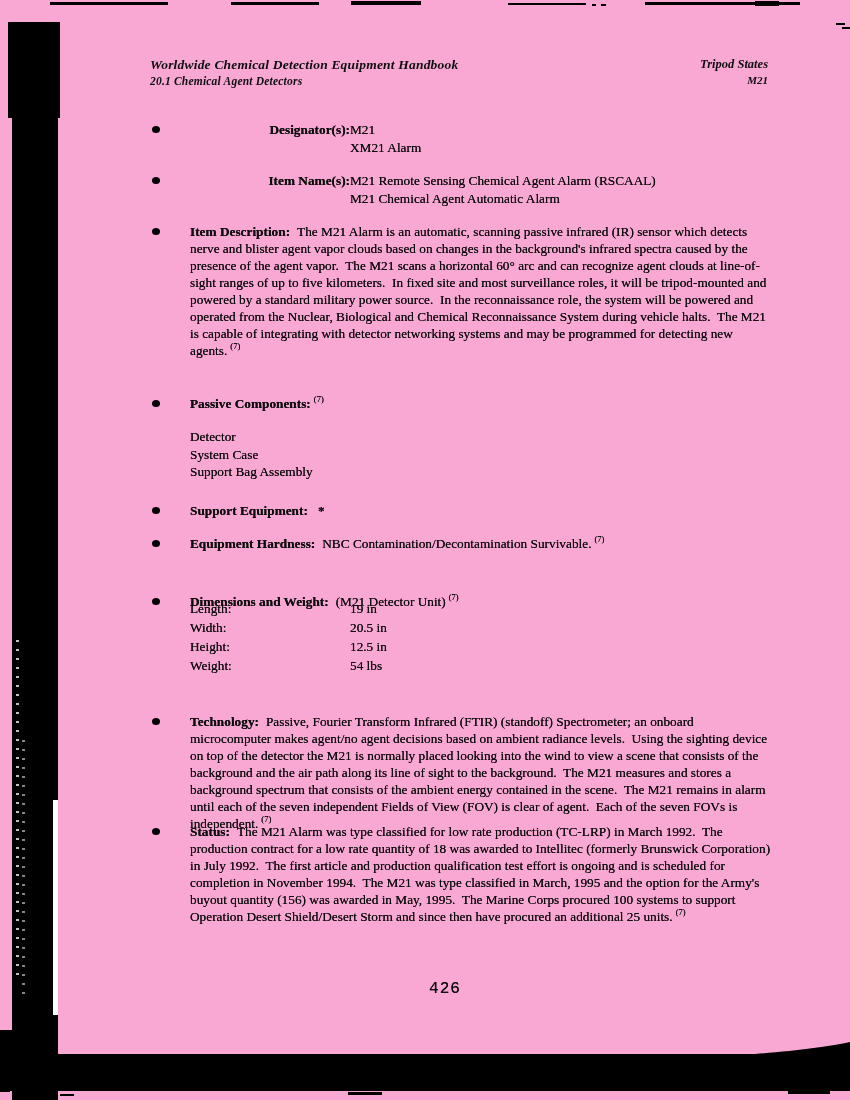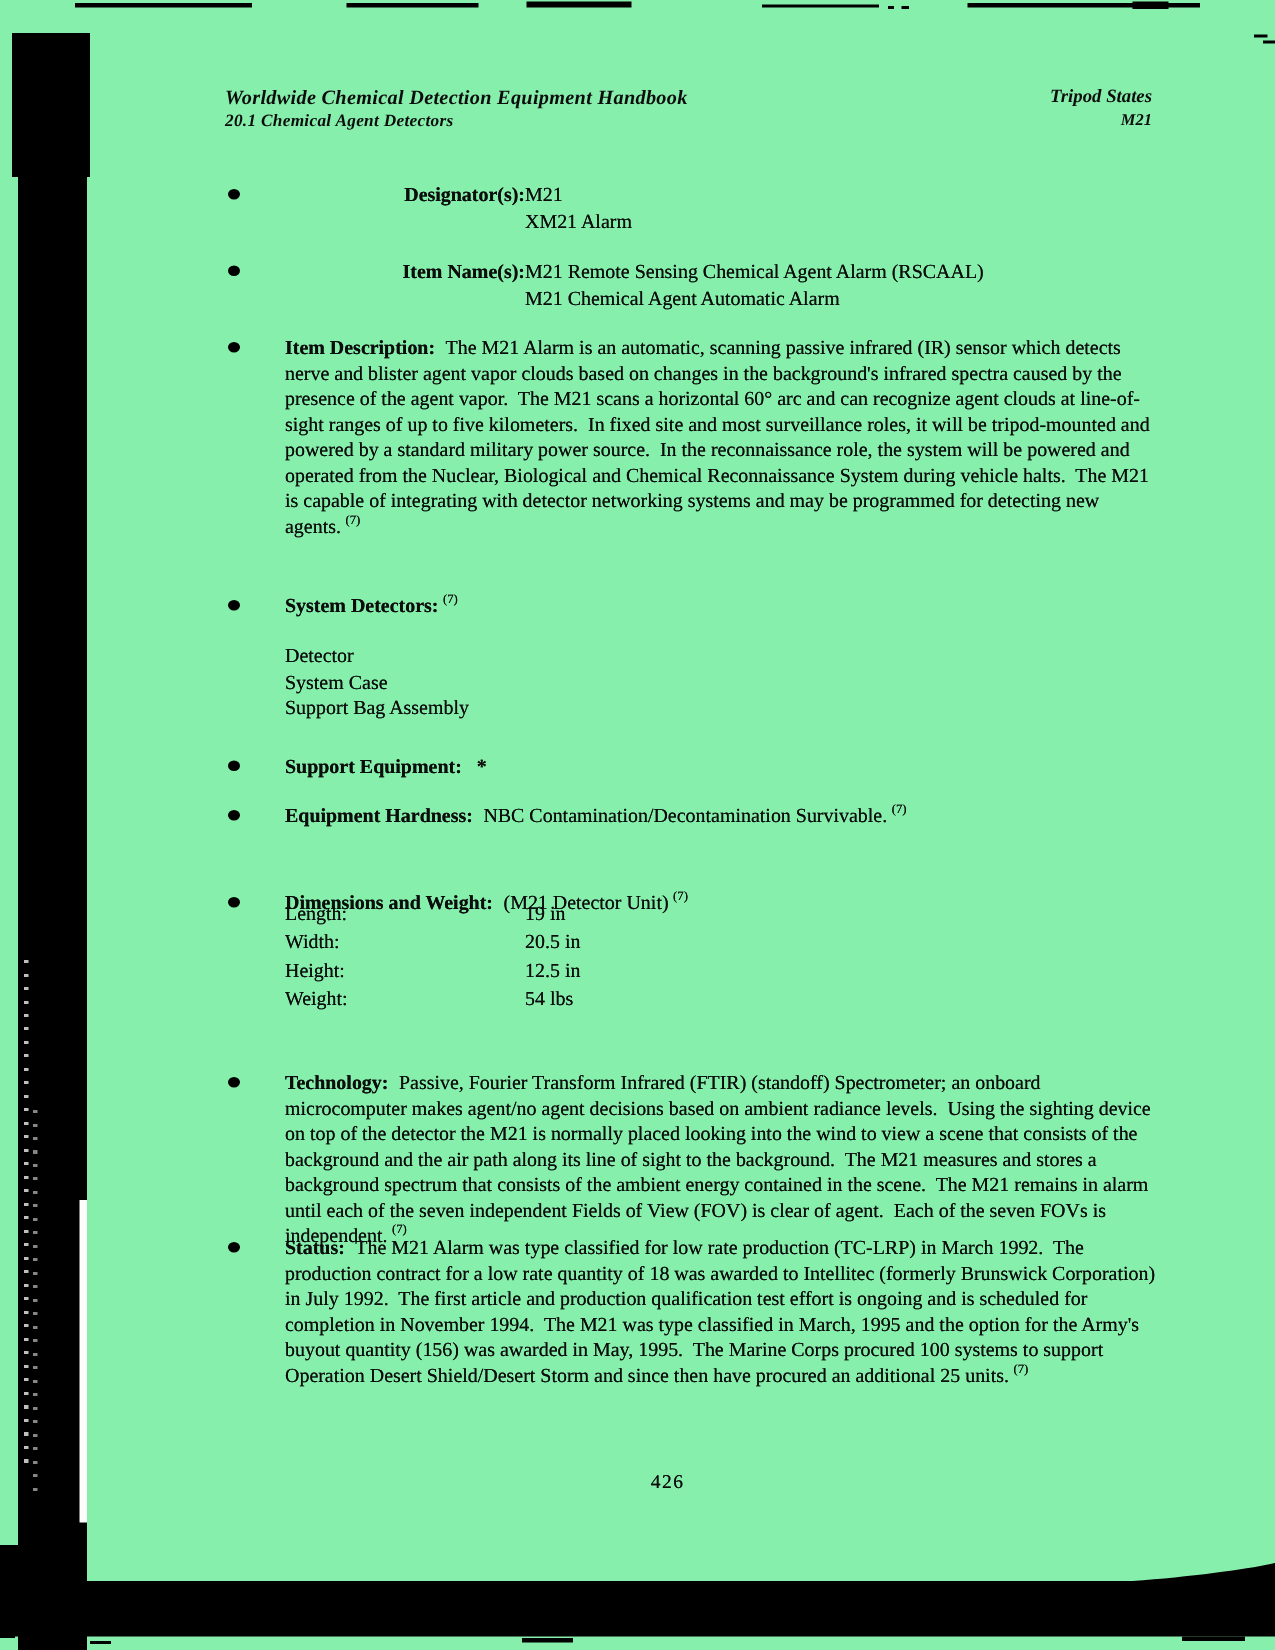--- a/index.html
+++ b/index.html
@@ -3,21 +3,21 @@
 <meta charset="utf-8">
 <style>
   html,body{margin:0;padding:0;}
   body{
     width:850px;height:1100px;position:relative;overflow:hidden;
     background:#ffffff;
     font-family:"Liberation Serif","DejaVu Serif",serif;
     color:#0d0d0d;
     -webkit-font-smoothing:antialiased;
   }
-  .page{position:absolute;inset:0;background:#86efac;}
+  .page{position:absolute;inset:0;background:#f9a8d4;}
 
   
   .artifact{position:absolute;background:#000;}
   .leftbar-speckle{
     position:absolute;width:3px;
     background:repeating-linear-gradient(to bottom,rgba(255,255,255,.75) 0 2px,transparent 2px 9px);
   }
   .bottom-band{position:absolute;left:0;top:1030px;width:850px;height:70px;}
 
   
@@ -59,21 +59,21 @@
   .plainlist{position:absolute;left:190px;width:560px;font-size:13.3px;
     text-shadow:0 0 .4px rgba(0,0,0,.85);}
   .plainlist div{line-height:17.6px;}
 
   .dimtable{position:absolute;left:190px;width:420px;font-size:13.3px;
     text-shadow:0 0 .4px rgba(0,0,0,.85);}
   .dimrow{display:flex;line-height:19px;}
   .dimrow .dname{width:160px;flex:0 0 160px;}
 
   .pageno{position:absolute;left:150px;top:980px;width:590px;text-align:center;
-    font-size:13px;letter-spacing:1px;text-shadow:0 0 .4px rgba(0,0,0,.85);}
+    font-size:16px;letter-spacing:1px;text-shadow:0 0 .4px rgba(0,0,0,.85);font-family:Liberation Mono, monospace;}
 </style>
 </head>
 <body>
 
 <div class="page">
 
   <div class="artifact" style="left:50px;top:2px;width:118px;height:3px;"></div>
   <div class="artifact" style="left:231px;top:2px;width:88px;height:3px;"></div>
   <div class="artifact" style="left:351px;top:1px;width:70px;height:4px;"></div>
   <div class="artifact" style="left:508px;top:3px;width:78px;height:2px;"></div>
@@ -121,21 +121,21 @@
     <div class="bullet-col">
         <div class="bullet"></div>
       </div>
     <div class="content"><span class="lbl">Item Description:</span><span class="gap">The M21 Alarm is an automatic, scanning passive infrared (IR) sensor which detects nerve and blister agent vapor clouds based on changes in the background's infrared spectra caused by the presence of the agent vapor.  The M21 scans a horizontal 60° arc and can recognize agent clouds at line-of-sight ranges of up to five kilometers.  In fixed site and most surveillance roles, it will be tripod-mounted and powered by a standard military power source.  In the reconnaissance role, the system will be powered and operated from the Nuclear, Biological and Chemical Reconnaissance System during vehicle halts.  The M21 is capable of integrating with detector networking systems and may be programmed for detecting new agents.</span><sup class="fn">(7)</sup></div>
   </div>
 
   <div class="sec" style="top:395px;">
     <div class="bullet-col">
         <div class="bullet"></div>
       </div>
-    <div class="content"><span class="lbl">System Detectors:</span><sup class="fn">(7)</sup></div>
+    <div class="content"><span class="lbl">Passive Components:</span><sup class="fn">(7)</sup></div>
   </div>
   <div class="plainlist" style="top:428px;">
     <div>Detector</div>
     <div>System Case</div>
     <div>Support Bag Assembly</div>
   </div>
 
   <div class="sec" style="top:502px;">
     <div class="bullet-col">
         <div class="bullet"></div>

